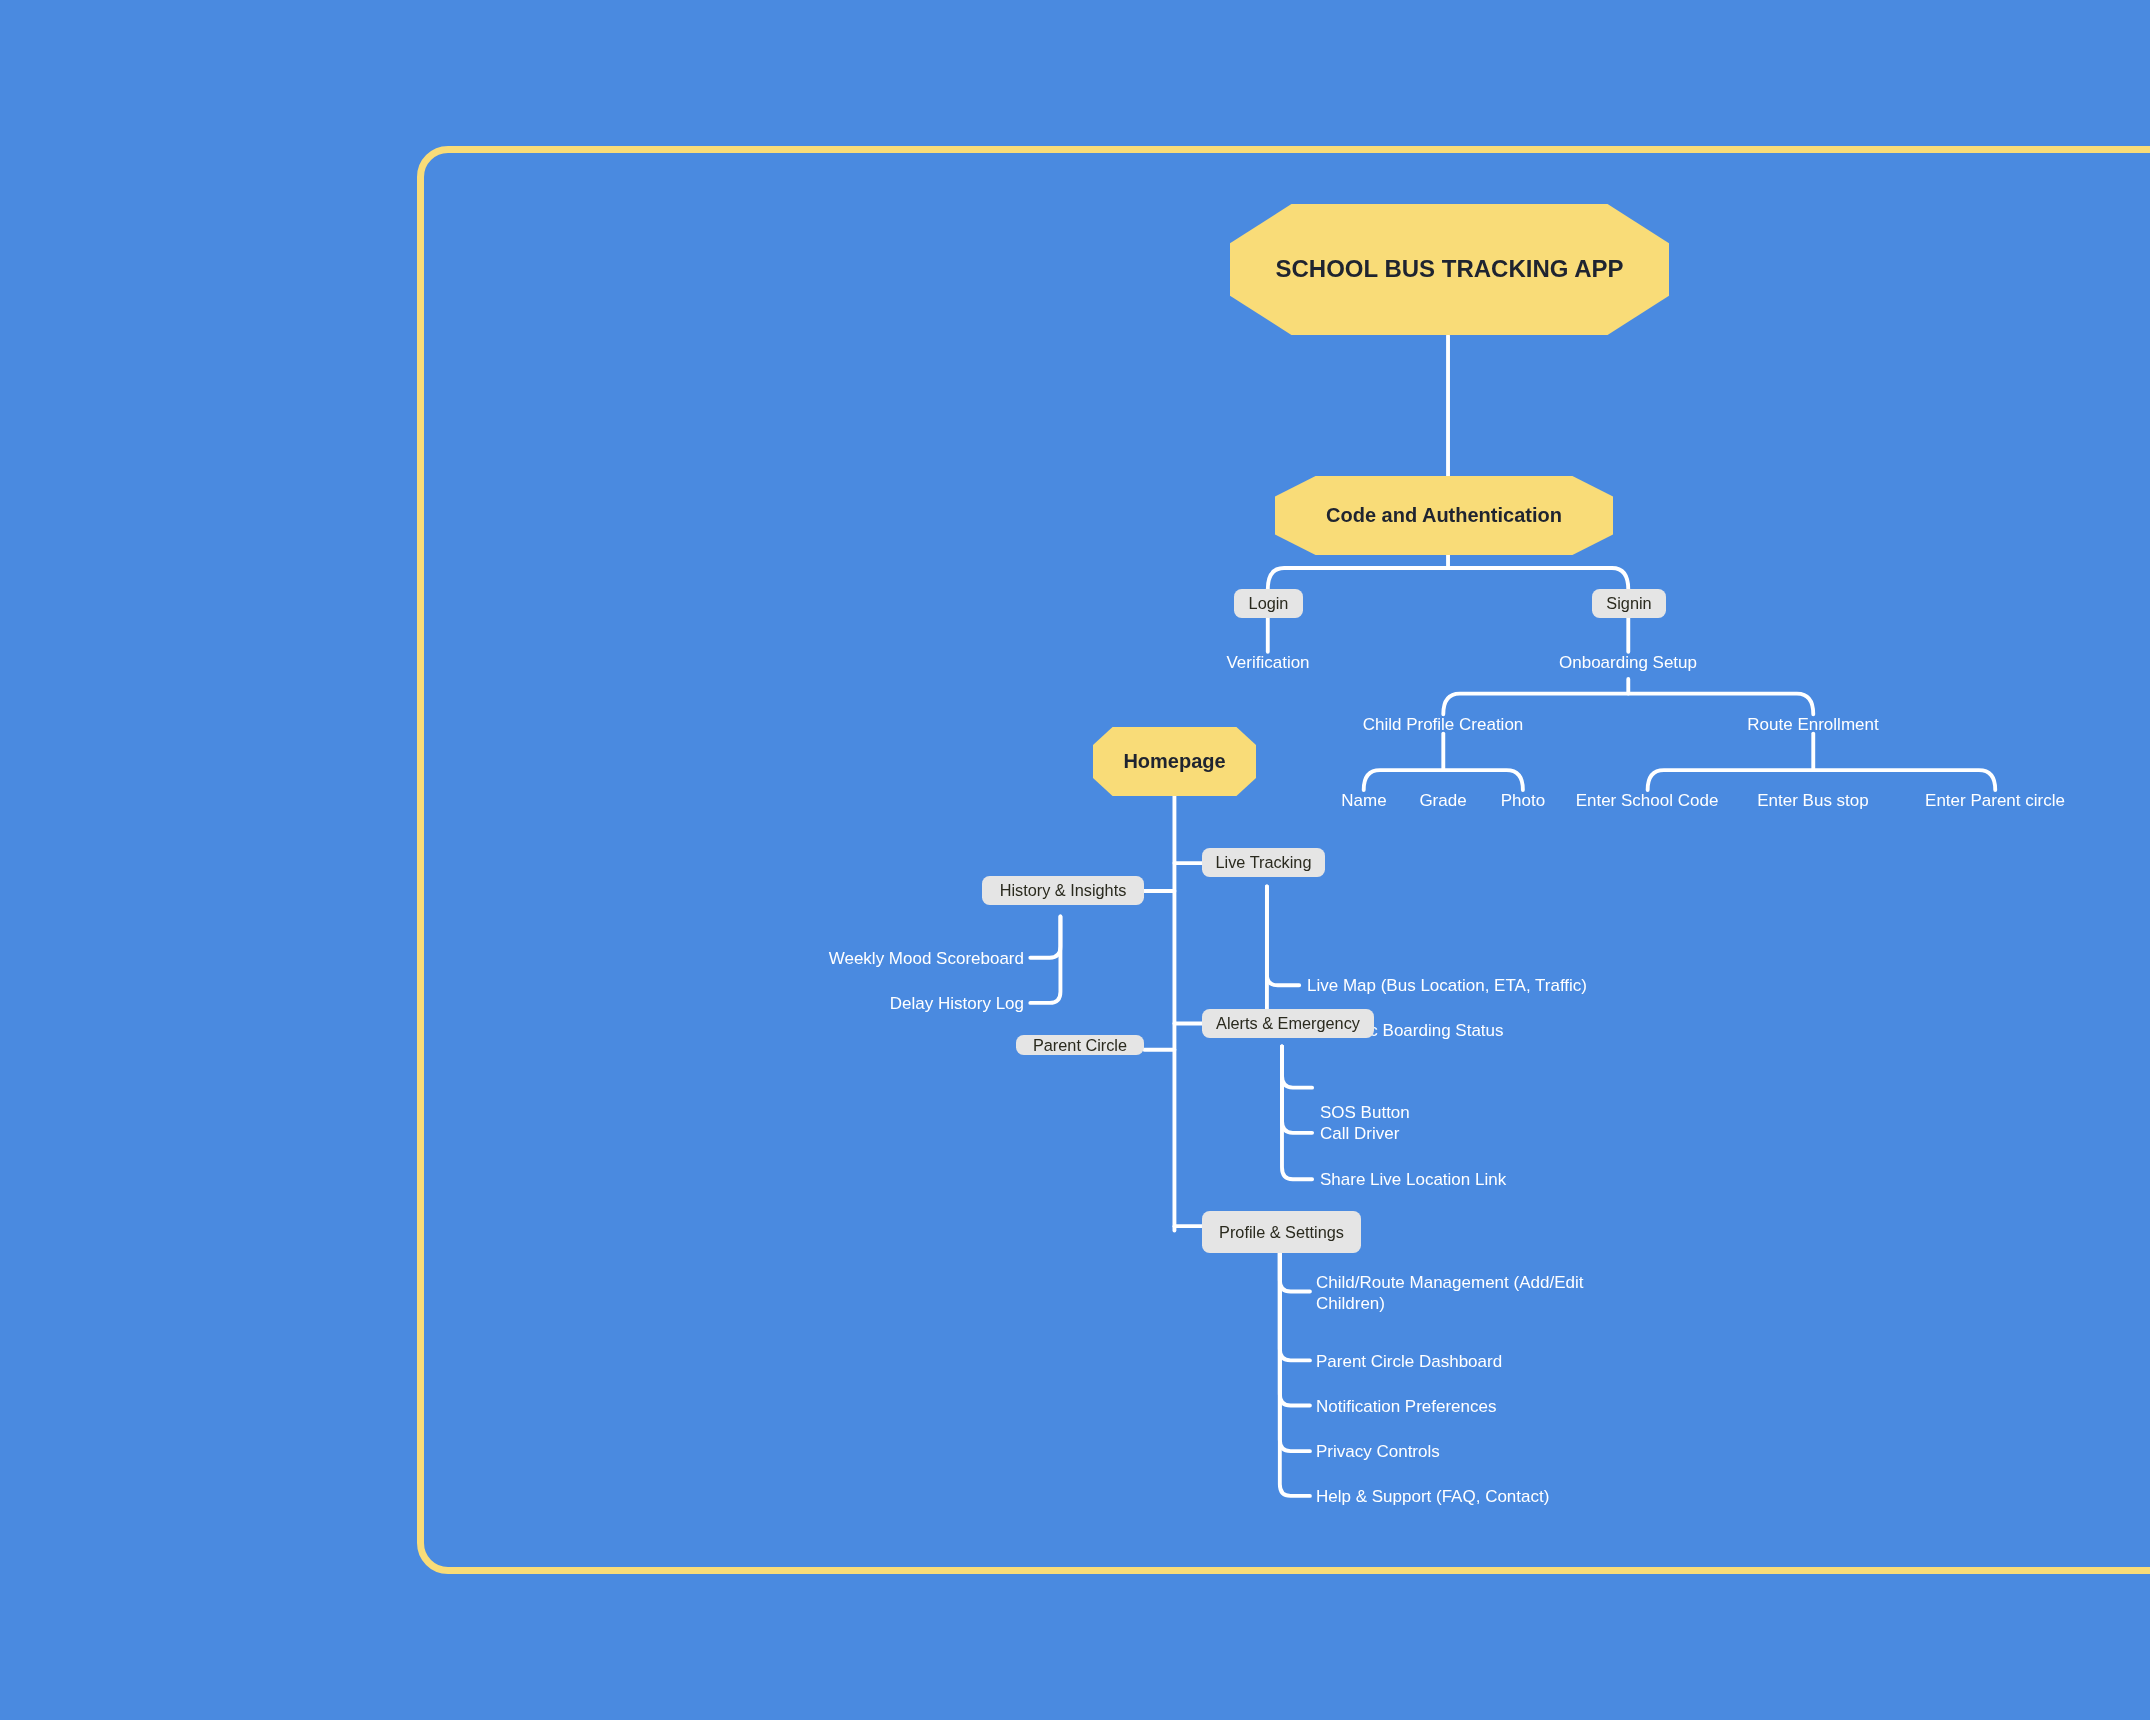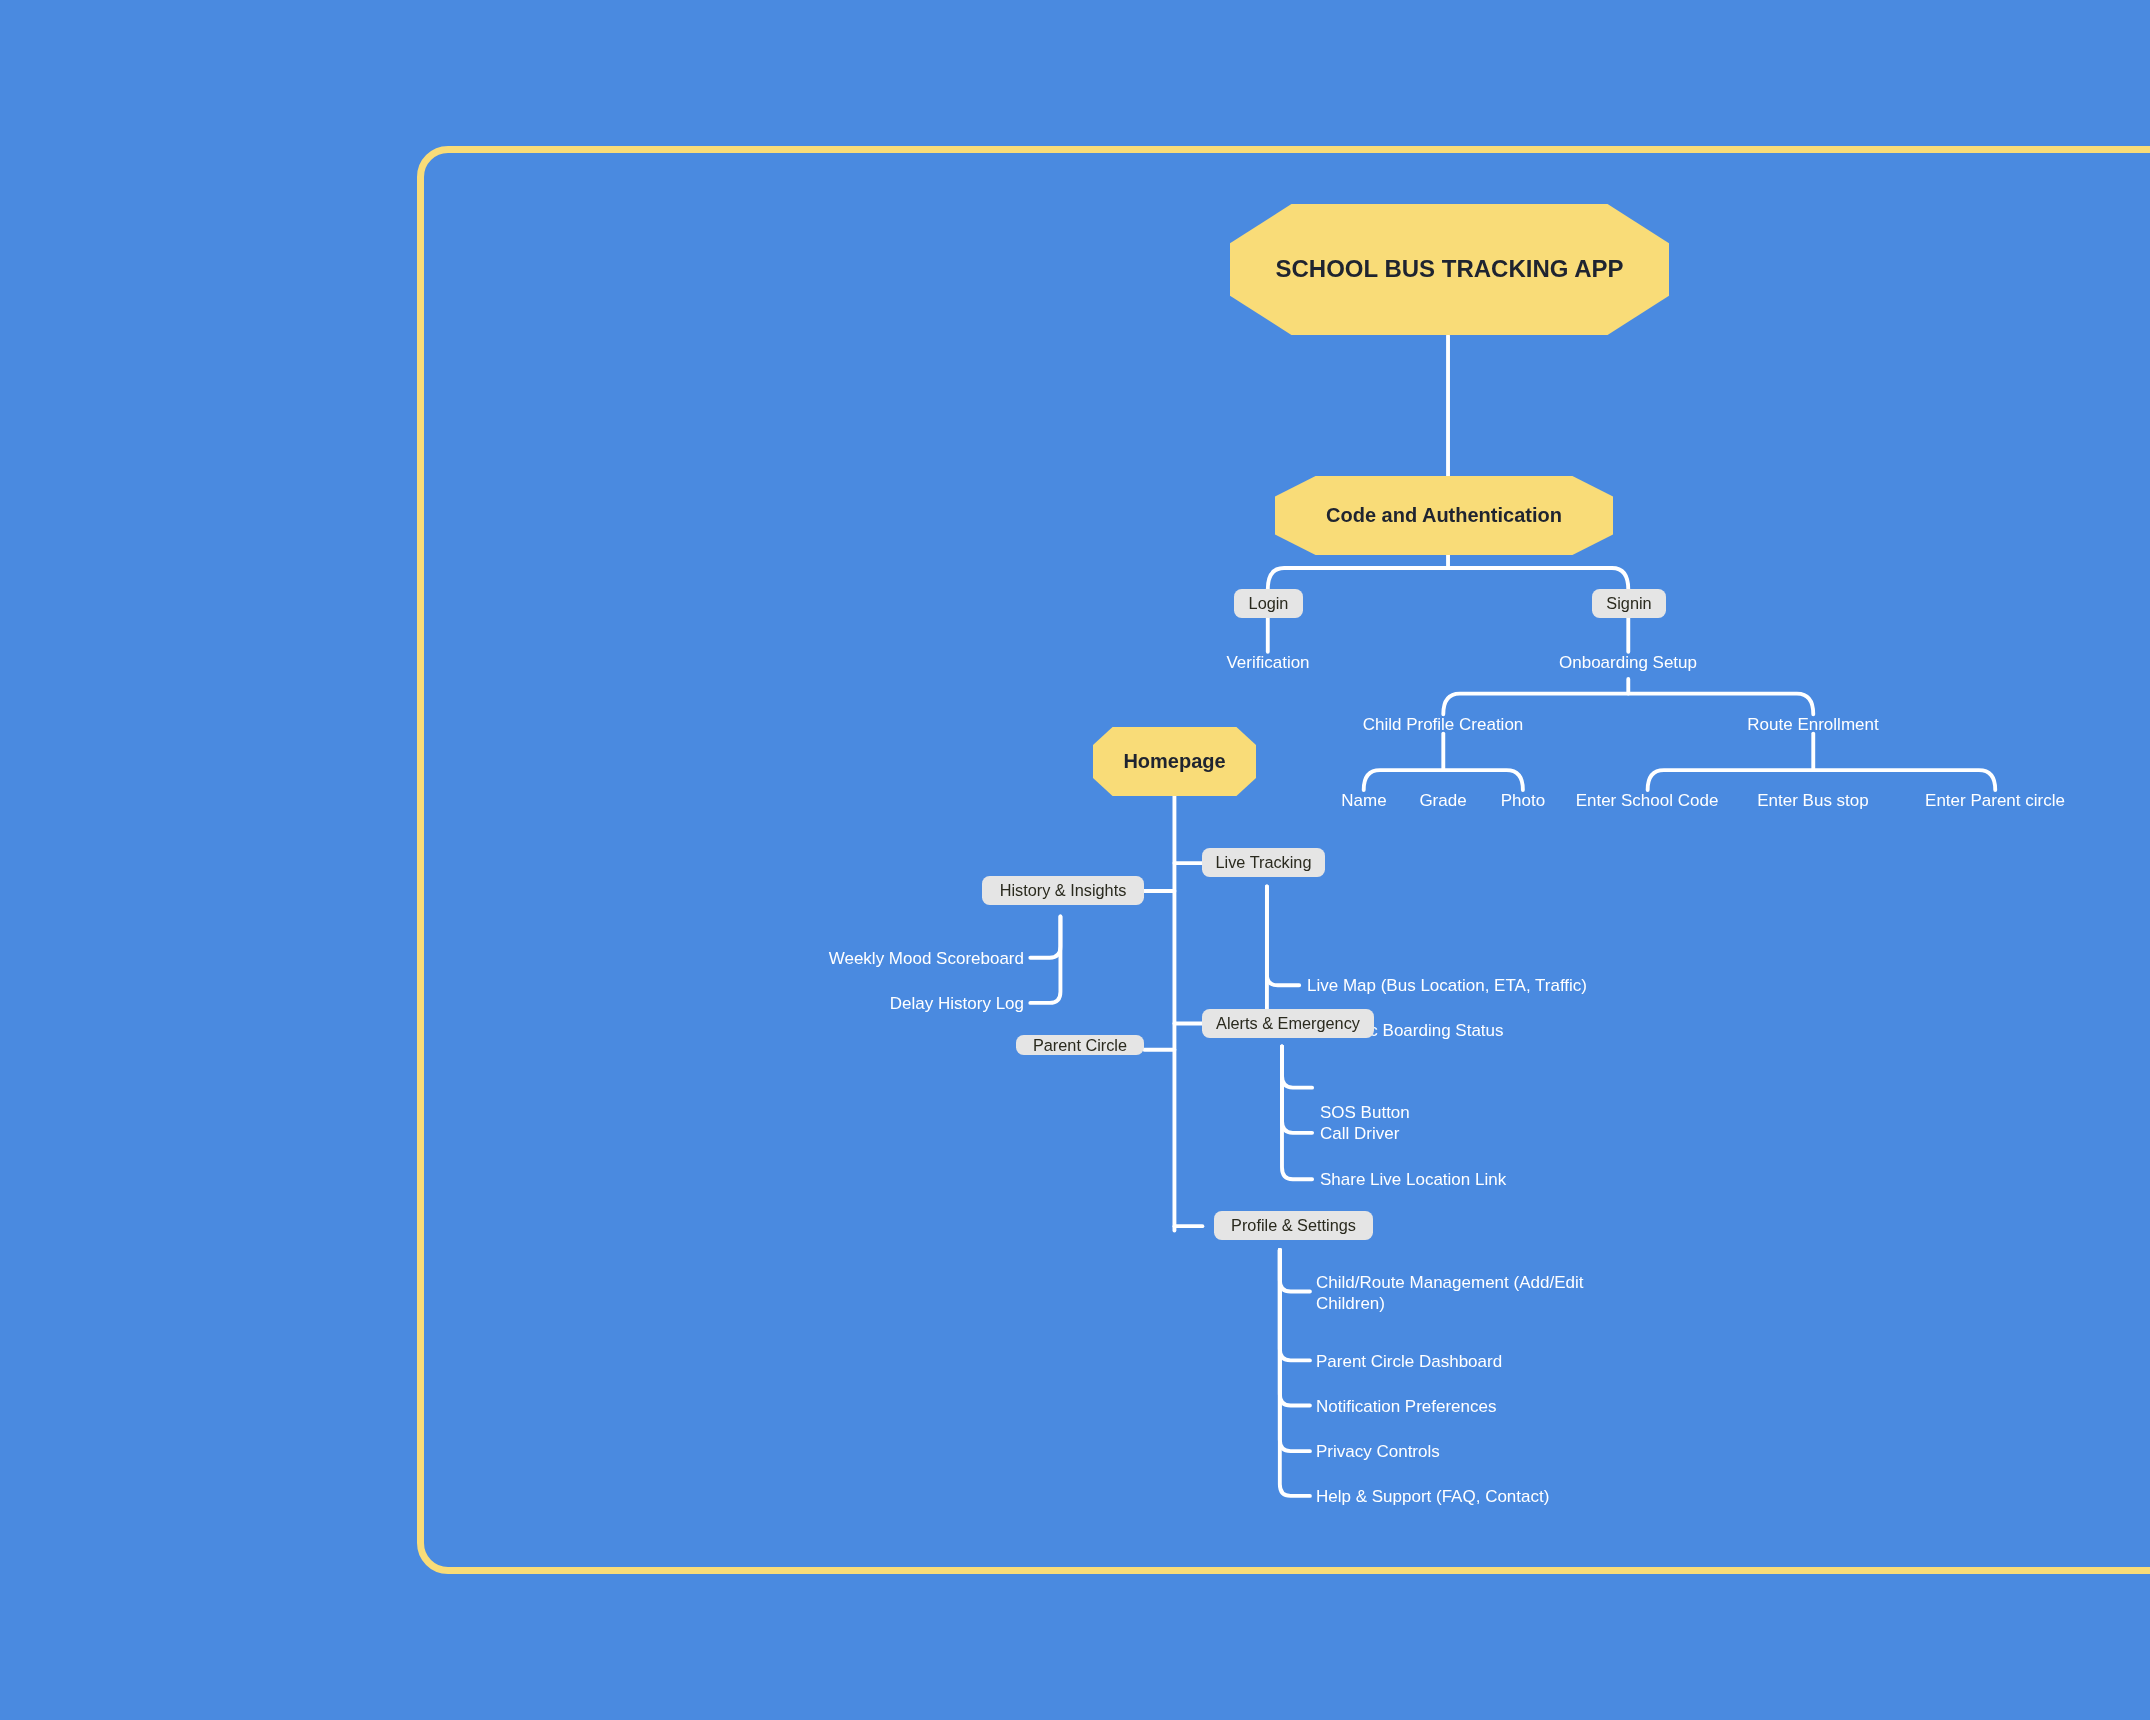--- a/index.html
+++ b/index.html
@@ -163,21 +163,21 @@
   <div class="node plain" style="left:1320px;top:1102px;">
     <span>SOS Button</span>
   </div>
   <div class="node plain" style="left:1320px;top:1123px;">
     <span>Call Driver</span>
   </div>
   <div class="node plain" style="left:1320px;top:1169px;">
     <span>Share Live Location Link</span>
   </div>
 
-  <div class="node pill" style="left:1202px;top:1211px;width:159px;height:29px;margin-left:12px;">
+  <div class="node pill" style="left:1202px;top:1211px;width:159px;height:42px;">
     <span>Profile &amp; Settings</span>
   </div>
   <div class="node plain wrap" style="left:1316px;top:1272px;width:327px;">
     <span>Child/Route Management (Add/Edit Children)</span>
   </div>
   <div class="node plain" style="left:1316px;top:1351px;">
     <span>Parent Circle Dashboard</span>
   </div>
   <div class="node plain" style="left:1316px;top:1396px;">
     <span>Notification Preferences</span>

